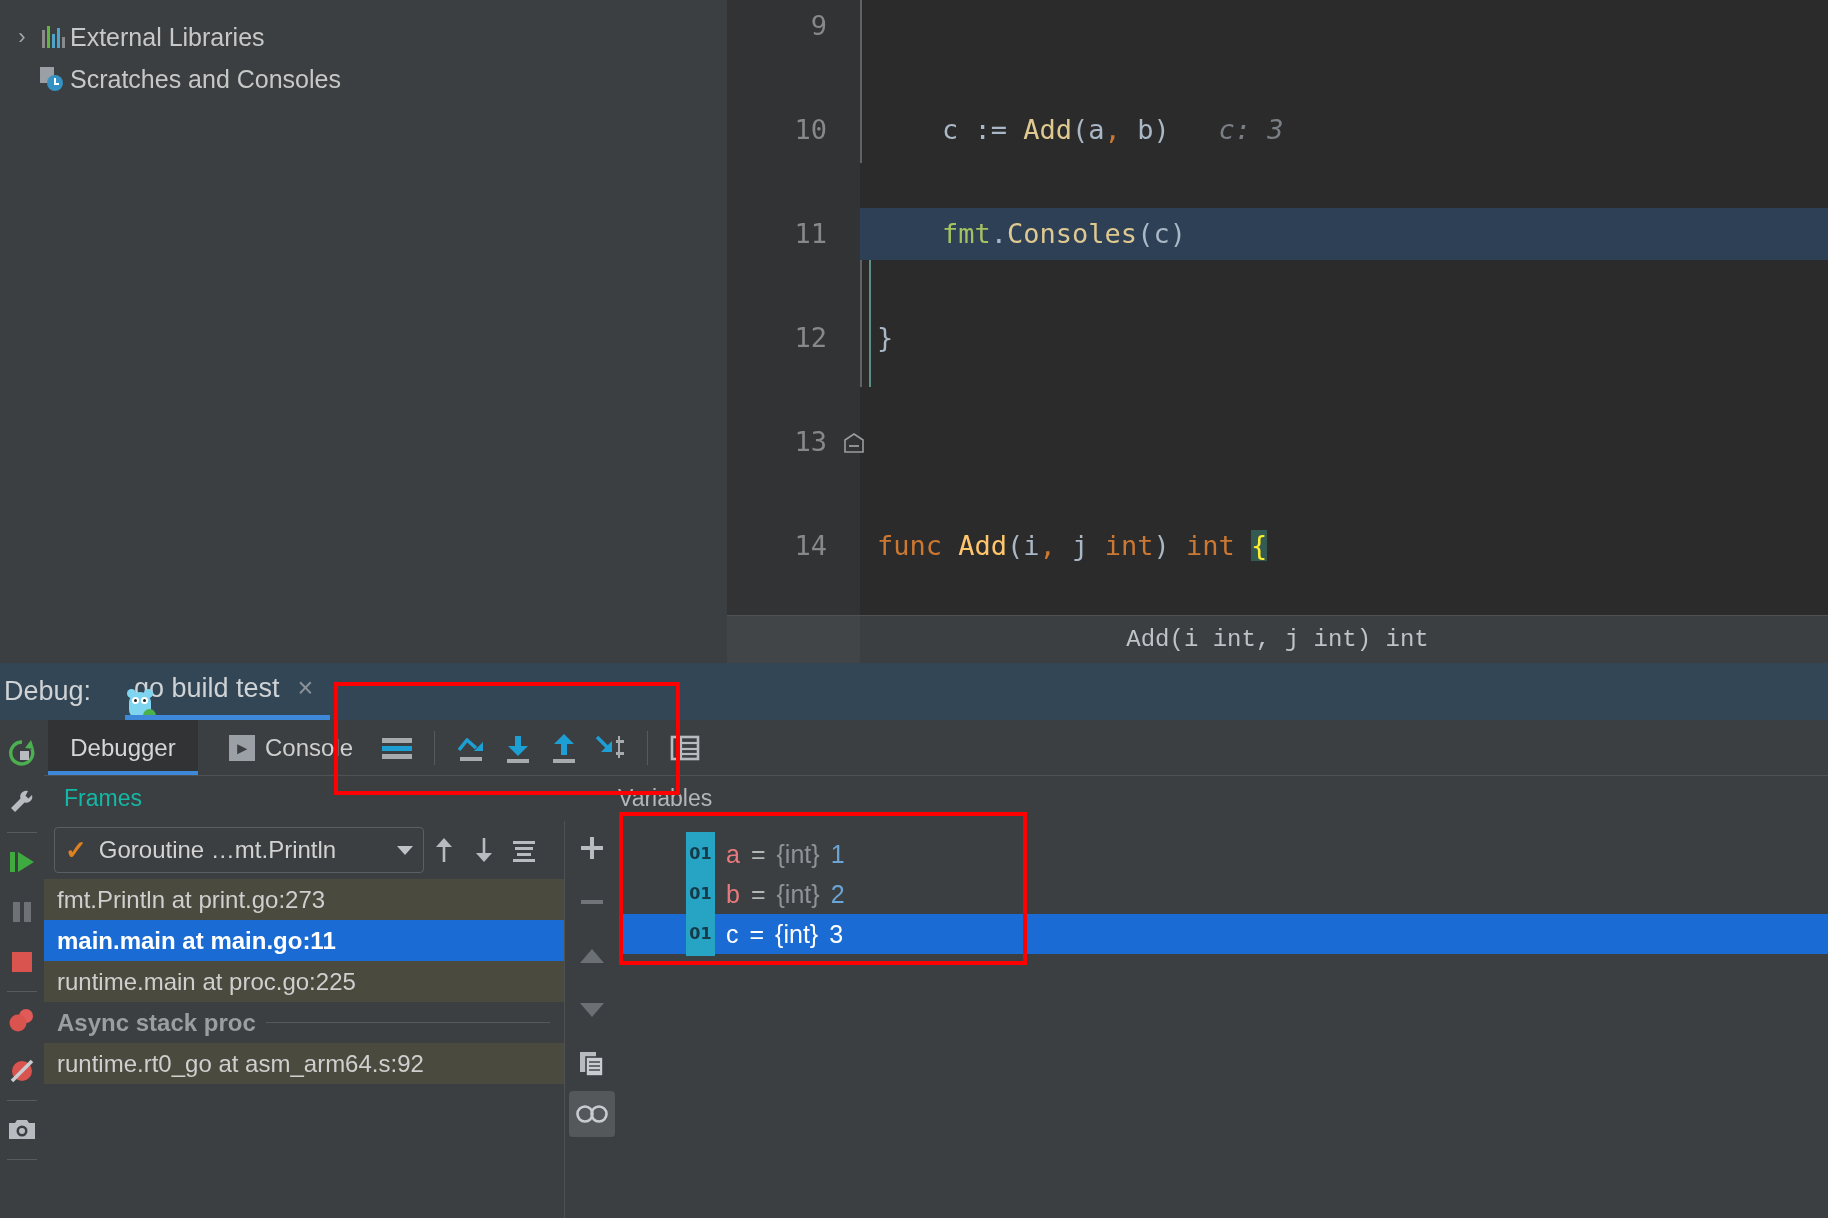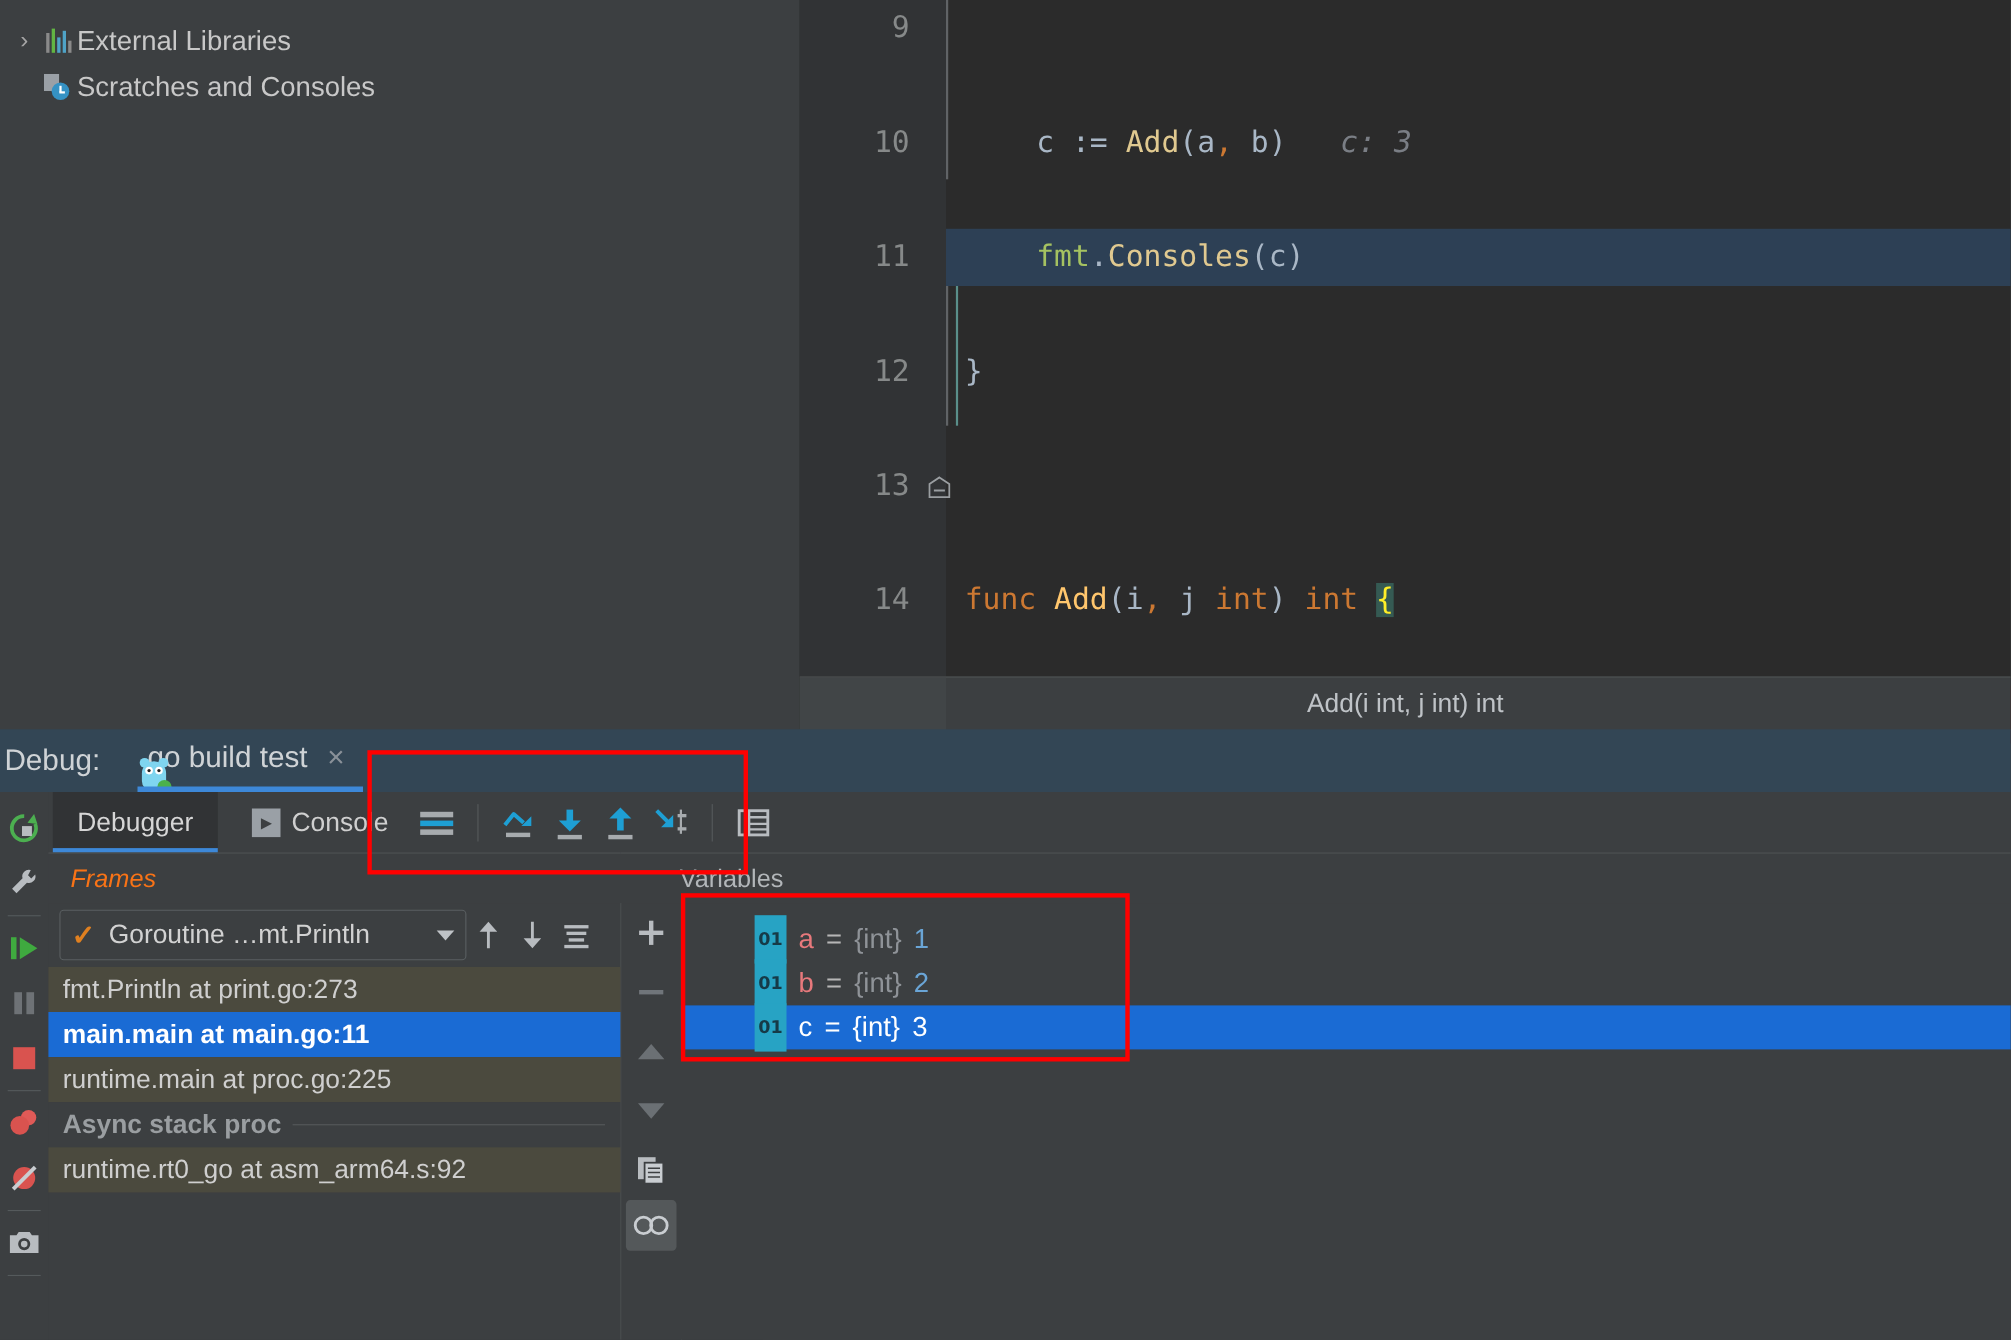--- a/index.html
+++ b/index.html
@@ -57,21 +57,21 @@
   .tok-kw{color:#cc7832;}
   .tok-fn{color:#ffc66d;}
   .tok-call{color:#e0c990;}
   .tok-pkg{color:#a5c261;}
   .tok-punc-orange{color:#cc7832;}
   .tok-brace-match{color:#ffef28;background:#355a53;}
   .hint{color:#7a7e85;font-style:italic;}
 
   #breadcrumb{position:absolute;left:0;top:615px;width:1101px;height:48px;background:#3c3f41;border-top:1px solid #4e5254;}
   #breadcrumb .bc-gutterpad{position:absolute;left:0;top:0;width:133px;height:100%;background:#414547;}
-  #breadcrumb .bc-text{position:absolute;left:0;right:0;top:0;line-height:47px;text-align:center;font-size:24px;color:#bfc3c7;}
+  #breadcrumb .bc-text{position:absolute;left:0;right:0;top:0;line-height:47px;text-align:center;font-size:24px;color:#bfc3c7;font-family:Liberation Mono, monospace;}
 
   
   #debug-header{left:0;top:663px;width:1828px;height:57px;background:#334655;}
   #debug-header .lbl{position:absolute;left:4px;top:13px;font-size:27px;color:#cfd3d6;}
   #debug-header .tab{position:absolute;left:125px;top:10px;display:flex;align-items:center;gap:9px;}
   #debug-header .tab .tlabel{font-size:27px;color:#cfd3d6;}
   #debug-header .tab .tclose{font-size:27px;color:#8a9199;margin-left:9px;}
   #debug-header .tabunderline{position:absolute;left:125px;top:52px;width:205px;height:5px;background:#3d88d8;}
 
   .gopher{position:relative;width:30px;height:33px;}
@@ -97,21 +97,21 @@
   #tab-debugger .tu{position:absolute;left:0;bottom:0;width:150px;height:4px;background:#3d88d8;}
   #tab-console{position:absolute;left:185px;top:0;height:55px;display:flex;align-items:center;gap:10px;font-size:24px;color:#cfcfcf;}
   .console-ico{width:26px;height:26px;background:#9aa0a6;display:flex;align-items:center;justify-content:center;color:#3c3f41;font-size:18px;font-weight:bold;}
 
   .dbg-tb{position:absolute;top:0;height:55px;display:flex;align-items:center;}
   .tb-sep{width:1px;height:34px;background:#565a5c;margin:0 14px;}
   .tb-ico{width:46px;height:46px;display:flex;align-items:center;justify-content:center;}
 
   
   #frames-hdr{position:absolute;left:44px;top:55px;width:520px;height:46px;border-top:1px solid #4e5254;}
-  #frames-hdr .t{position:absolute;left:20px;top:9px;font-size:23px;color:#f97316;font-style:italic;}
+  #frames-hdr .t{position:absolute;left:20px;top:9px;font-size:23px;color:#14b8a6;}
   #vars-hdr{position:absolute;left:564px;top:55px;right:0;height:46px;border-top:1px solid #4e5254;}
   #vars-hdr .t{position:absolute;left:54px;top:9px;font-size:23px;color:#b2b6b9;}
 
   #frames-pane{position:absolute;left:44px;top:101px;width:520px;bottom:0;background:#3c3f41;border-right:1px solid #4e5254;}
   #goroutine-row{position:absolute;left:0;top:0;width:520px;height:58px;display:flex;align-items:center;}
   #goroutine-combo{margin-left:10px;width:370px;height:46px;border:1px solid #5a5f61;border-radius:4px;display:flex;align-items:center;gap:12px;padding:0 10px;box-sizing:border-box;background:#3c3f41;}
   #goroutine-combo .gtext{font-size:24px;color:#d2d2d2;white-space:nowrap;overflow:hidden;}
   #goroutine-combo .chev{margin-left:auto;width:0;height:0;border-left:8px solid transparent;border-right:8px solid transparent;border-top:9px solid #bfc3c7;}
   .frm-ico{width:40px;height:46px;display:flex;align-items:center;justify-content:center;}
 

